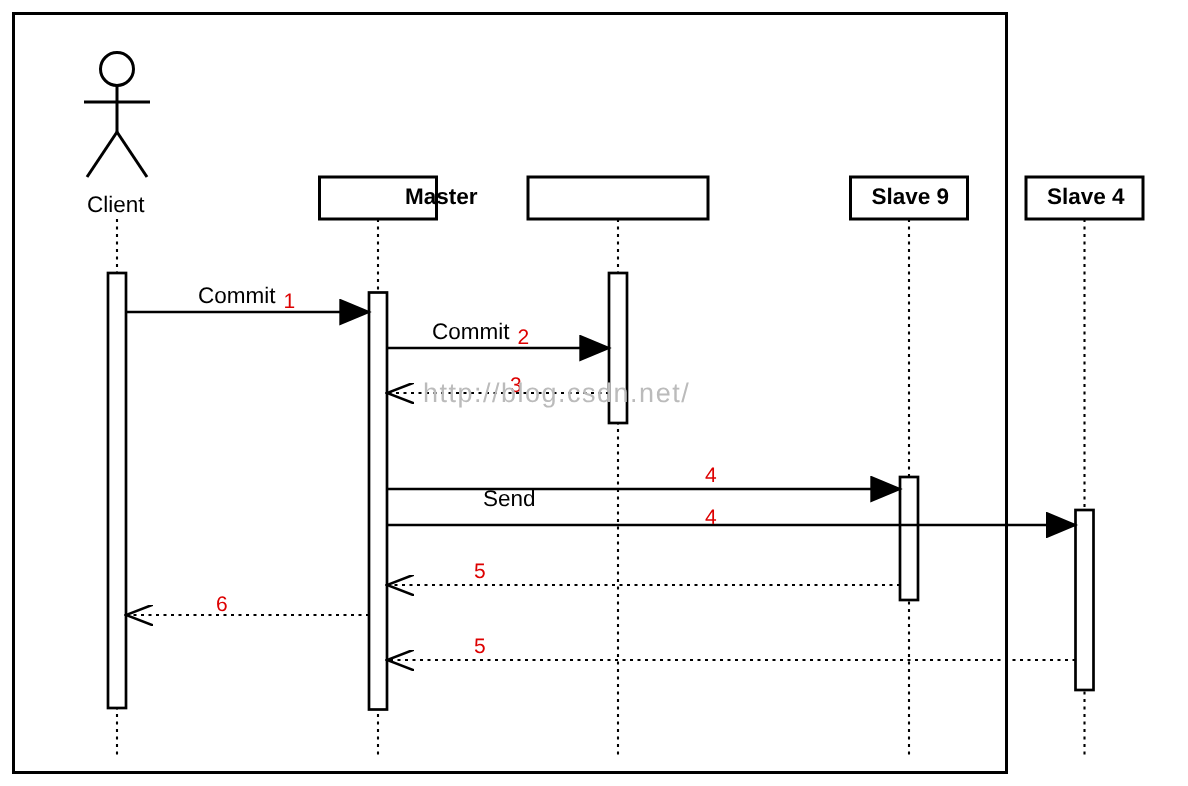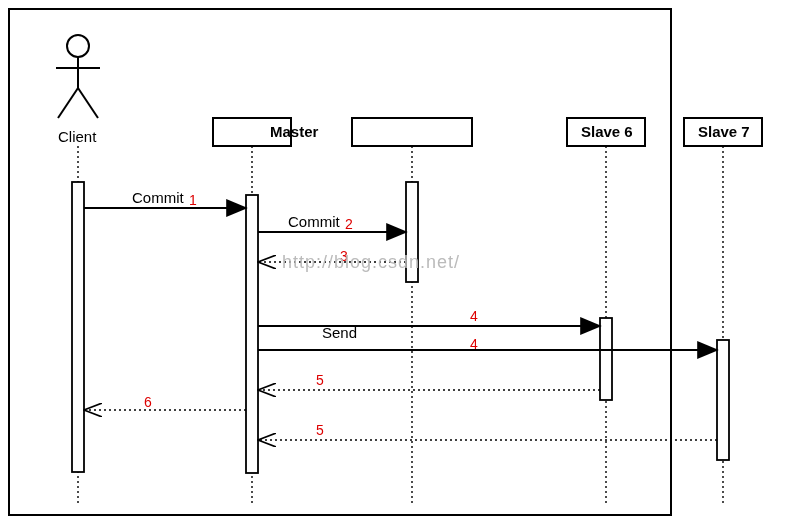--- a/index.html
+++ b/index.html
@@ -91,22 +91,22 @@
     <line x1="258" y1="350" x2="717" y2="350" stroke="#000" stroke-width="1.8" marker-end="url(#arrow)"></line>
 
     <line x1="406" y1="262" x2="258" y2="262" stroke="#000" stroke-width="1.4" stroke-dasharray="2,3" marker-end="url(#arrowOpen)"></line>
     <line x1="600" y1="390" x2="258" y2="390" stroke="#000" stroke-width="1.4" stroke-dasharray="2,3" marker-end="url(#arrowOpen)"></line>
     <line x1="246" y1="410" x2="84" y2="410" stroke="#000" stroke-width="1.4" stroke-dasharray="2,3" marker-end="url(#arrowOpen)"></line>
     <line x1="717" y1="440" x2="258" y2="440" stroke="#000" stroke-width="1.4" stroke-dasharray="2,3" marker-end="url(#arrowOpen)"></line>
   </svg>
 
   <div class="label" style="left:58px; top:128px;">Client</div>
   <div class="label bold" style="left:227px; top:123px;margin-left:43px;">Master</div>
-  <div class="label bold" style="left:581px; top:123px;">Slave 6</div>
-  <div class="label bold" style="left:698px; top:123px;">Slave 7</div>
+  <div class="label bold" style="left:581px; top:123px;">Slave 9</div>
+  <div class="label bold" style="left:698px; top:123px;">Slave 4</div>
 
   <div class="label" style="left:132px; top:189px;">Commit</div>
   <div class="label" style="left:288px; top:213px;">Commit</div>
   <div class="label" style="left:322px; top:324px;">Send</div>
 
   <div class="num" style="left:189px; top:192px;">1</div>
   <div class="num" style="left:345px; top:216px;">2</div>
   <div class="num" style="left:340px; top:248px;">3</div>
   <div class="num" style="left:470px; top:308px;">4</div>
   <div class="num" style="left:470px; top:336px;">4</div>

